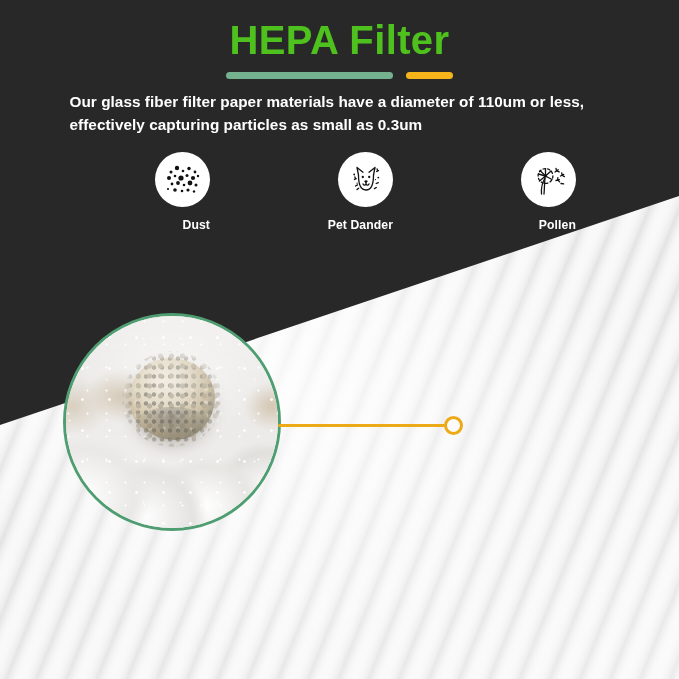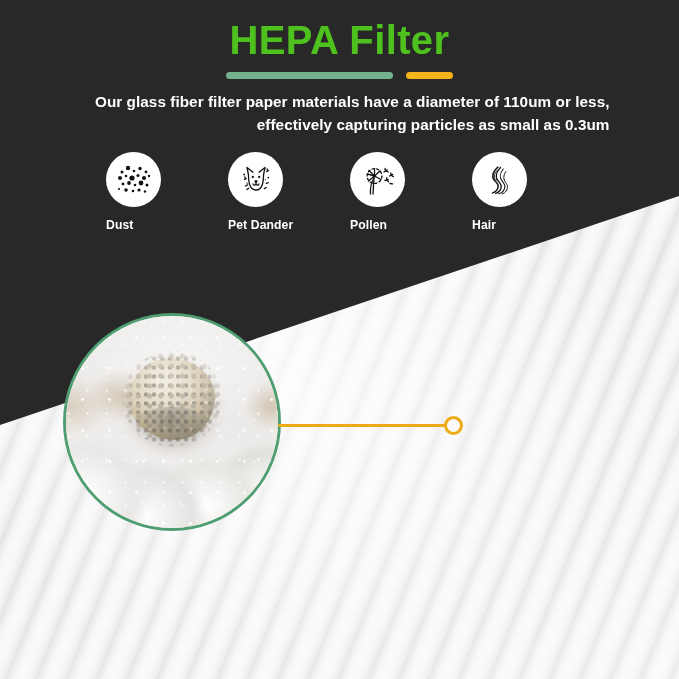--- a/index.html
+++ b/index.html
@@ -99,42 +99,42 @@
     background: #f5b51a;
   }
 
   
   .subtitle {
     position: absolute;
     left: 50%;
     transform: translateX(-50%);
     top: 90px;
     width: 540px;
-    text-align: right;
+    text-align: left;
     color: #ffffff;
     font-size: 15.3px;
     font-weight: bold;
     line-height: 1.53;
     letter-spacing: 0.05px;
   }
 
   
   .features {
     position: absolute;
     left: 106px;
     top: 152px;
     width: 470px;
     display: flex;
     justify-content: space-between;
   }
   .feature {
     width: 104px;
     display: flex;
     flex-direction: column;
-    align-items: flex-start;
+    align-items: flex-end;
   }
   .feature-circle {
     width: 55px;
     height: 55px;
     border-radius: 50%;
     background: #ffffff;
     display: flex;
     align-items: center;
     justify-content: center;
     overflow: hidden;
@@ -366,34 +366,20 @@
             <path d="M27 13 l3.2 -2.2 M28.6 11.9 l-0.6 -2.4 M28.6 11.9 l2.6 1"></path>
             <path d="M32.5 17 l3.2 -1.6 M34.1 16.2 l-0.4 -2.3 M34.1 16.2 l2.3 1.4"></path>
             <path d="M28 21.5 l3.4 -0.8 M29.7 21.1 l0.1 -2.4 M29.7 21.1 l1.9 1.8"></path>
             <path d="M33 24.5 l2.6 0.4"></path>
           </g>
         </svg>
       </div>
       <div class="feature-label">Pollen</div>
     </div>
 
-    <div class="feature">
-      <div class="feature-circle">
-        <svg width="42" height="42" viewBox="0 0 42 42" aria-hidden="true">
-          <g stroke="#111111" fill="none" stroke-linecap="round">
-            <path d="M19 8 C13 13 12.5 19 16 22 C19 24.6 20 27 18.5 30 C17.4 32.3 15.6 33.4 13.6 33.9" stroke-width="1.5"></path>
-            <path d="M21.5 8.5 C16.5 13.5 16.2 19 19.2 22 C22.4 25.2 23 28.2 21.2 31.2 C20.1 33 18.4 34 16.6 34.4" stroke-width="1.3"></path>
-            <path d="M24.2 10 C20.5 14.6 20.6 19.4 23.4 22.4 C26.2 25.4 26.6 28.6 24.6 31.6 C23.4 33.4 21.6 34.4 19.8 34.8" stroke-width="1.1"></path>
-            <path d="M26.8 12.6 C24 16.6 24.3 20.6 26.6 23.4 C28.9 26.2 29 29.2 27.2 32 C26.2 33.5 24.8 34.4 23.2 34.9" stroke-width="1"></path>
-            <path d="M18.2 11.5 C14.6 15 14.4 19.2 17 21.5" stroke-width="0.9"></path>
-          </g>
-        </svg>
-      </div>
-      <div class="feature-label">Hair</div>
-    </div>
 
   </div>
 
   <div class="magnifier">
     <div class="mag-scene">
       <div class="mag-fibers"></div>
       <div class="mag-speckles"></div>
       <div class="mag-cluster"></div>
       <div class="mag-glow"></div>
     </div>

